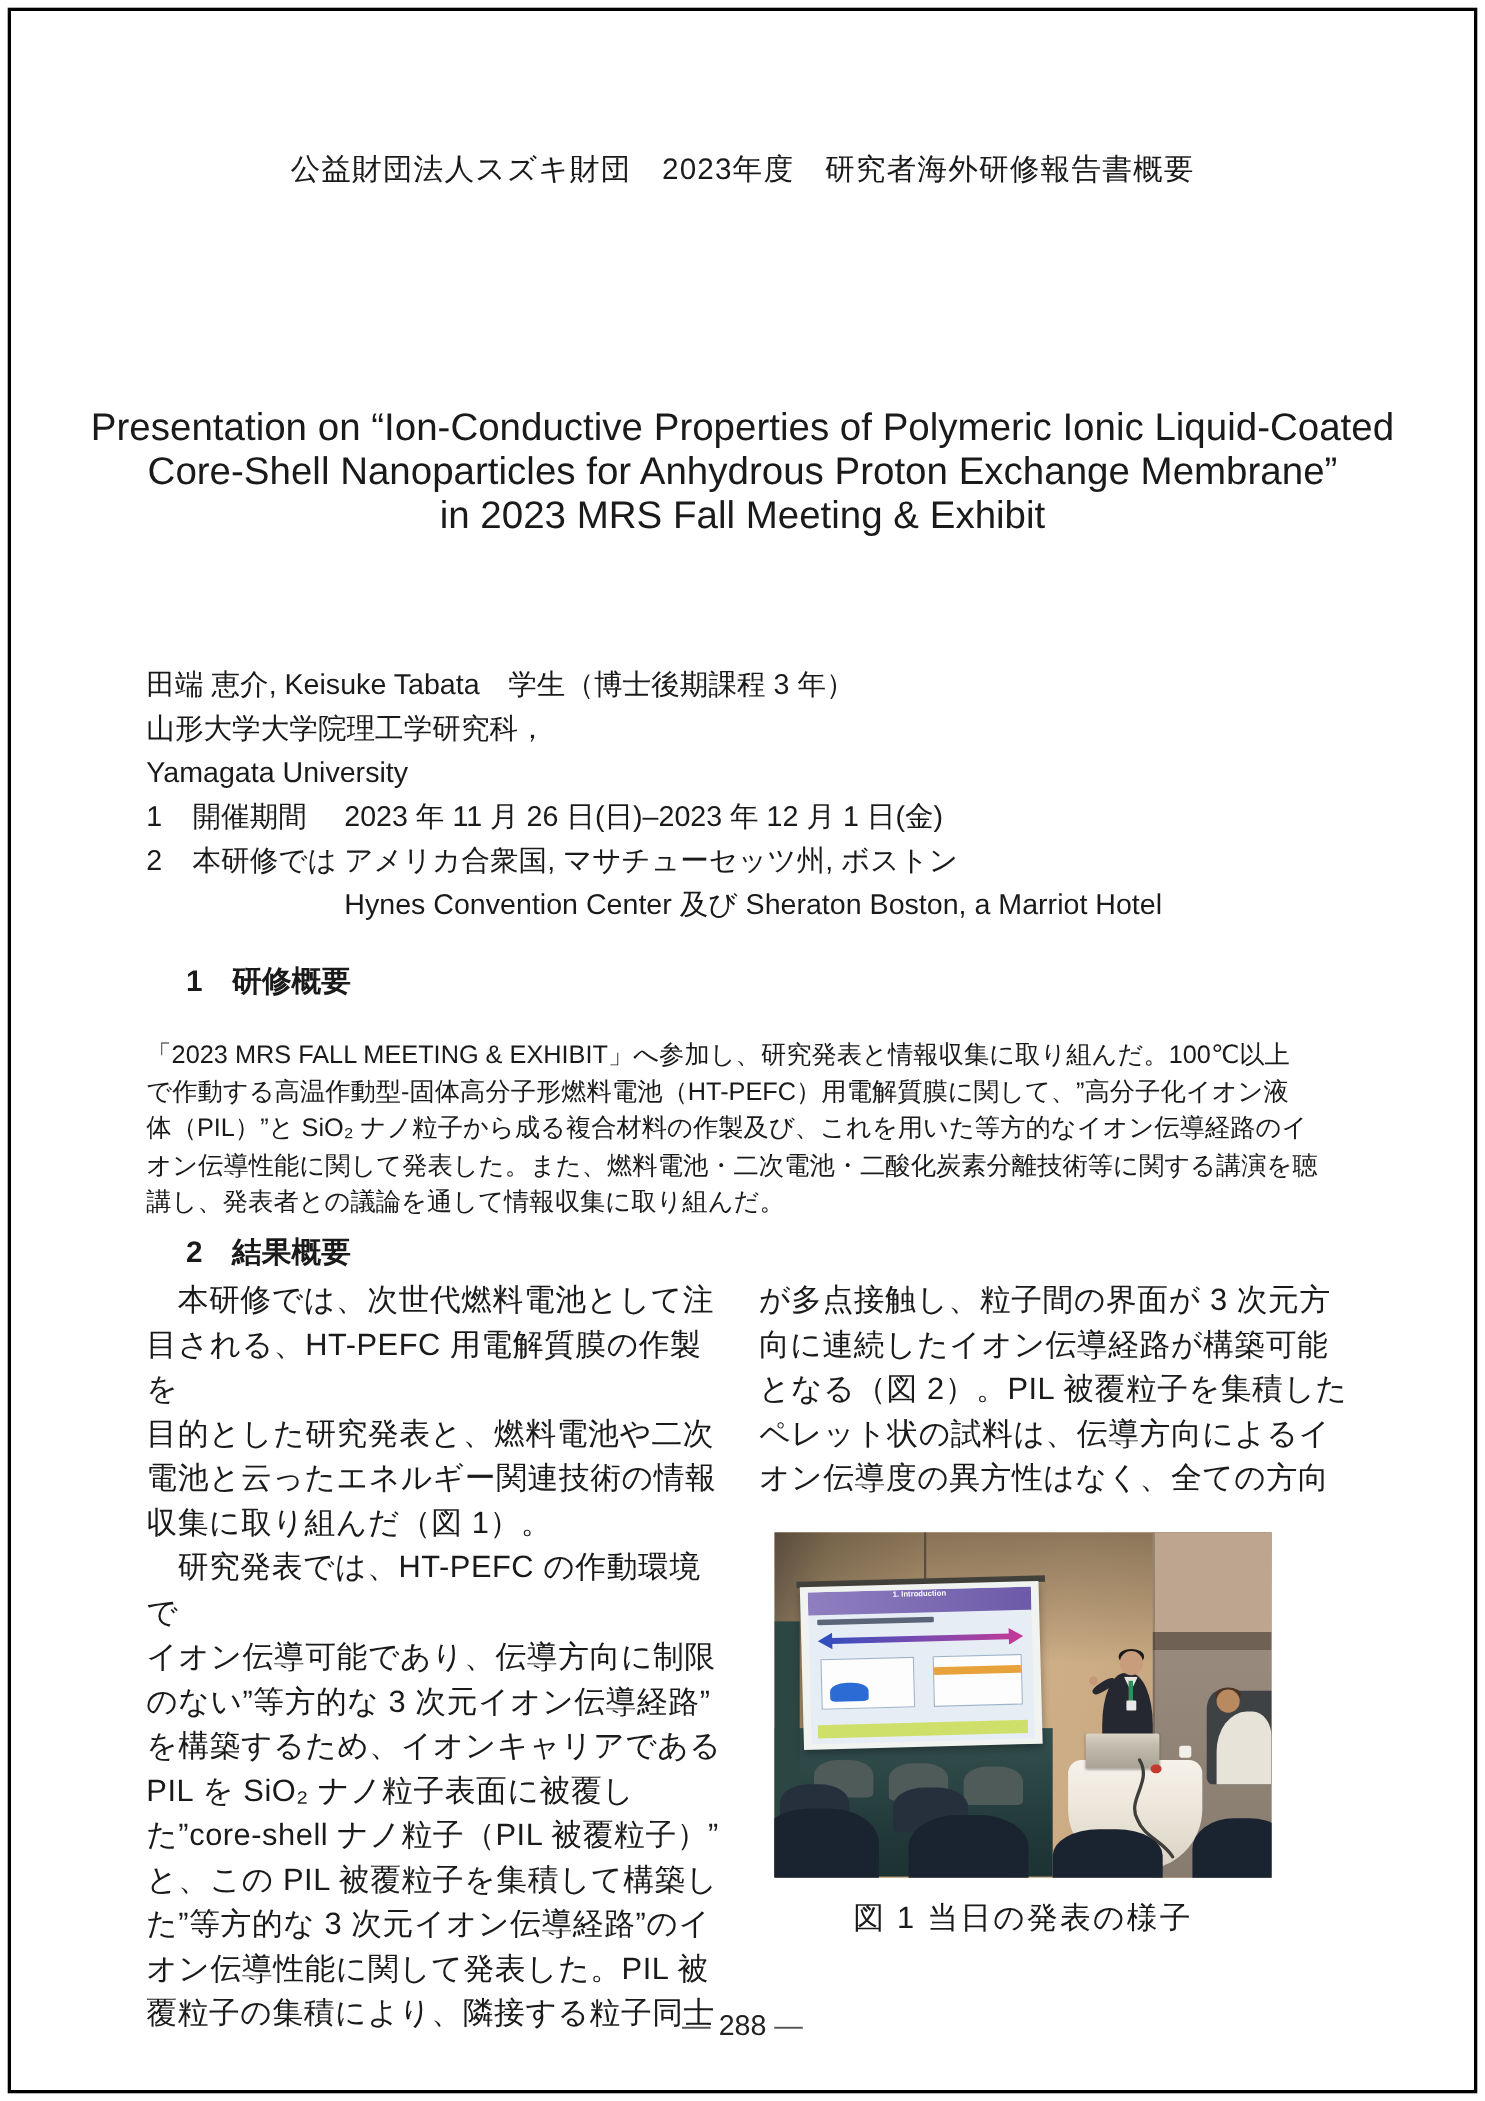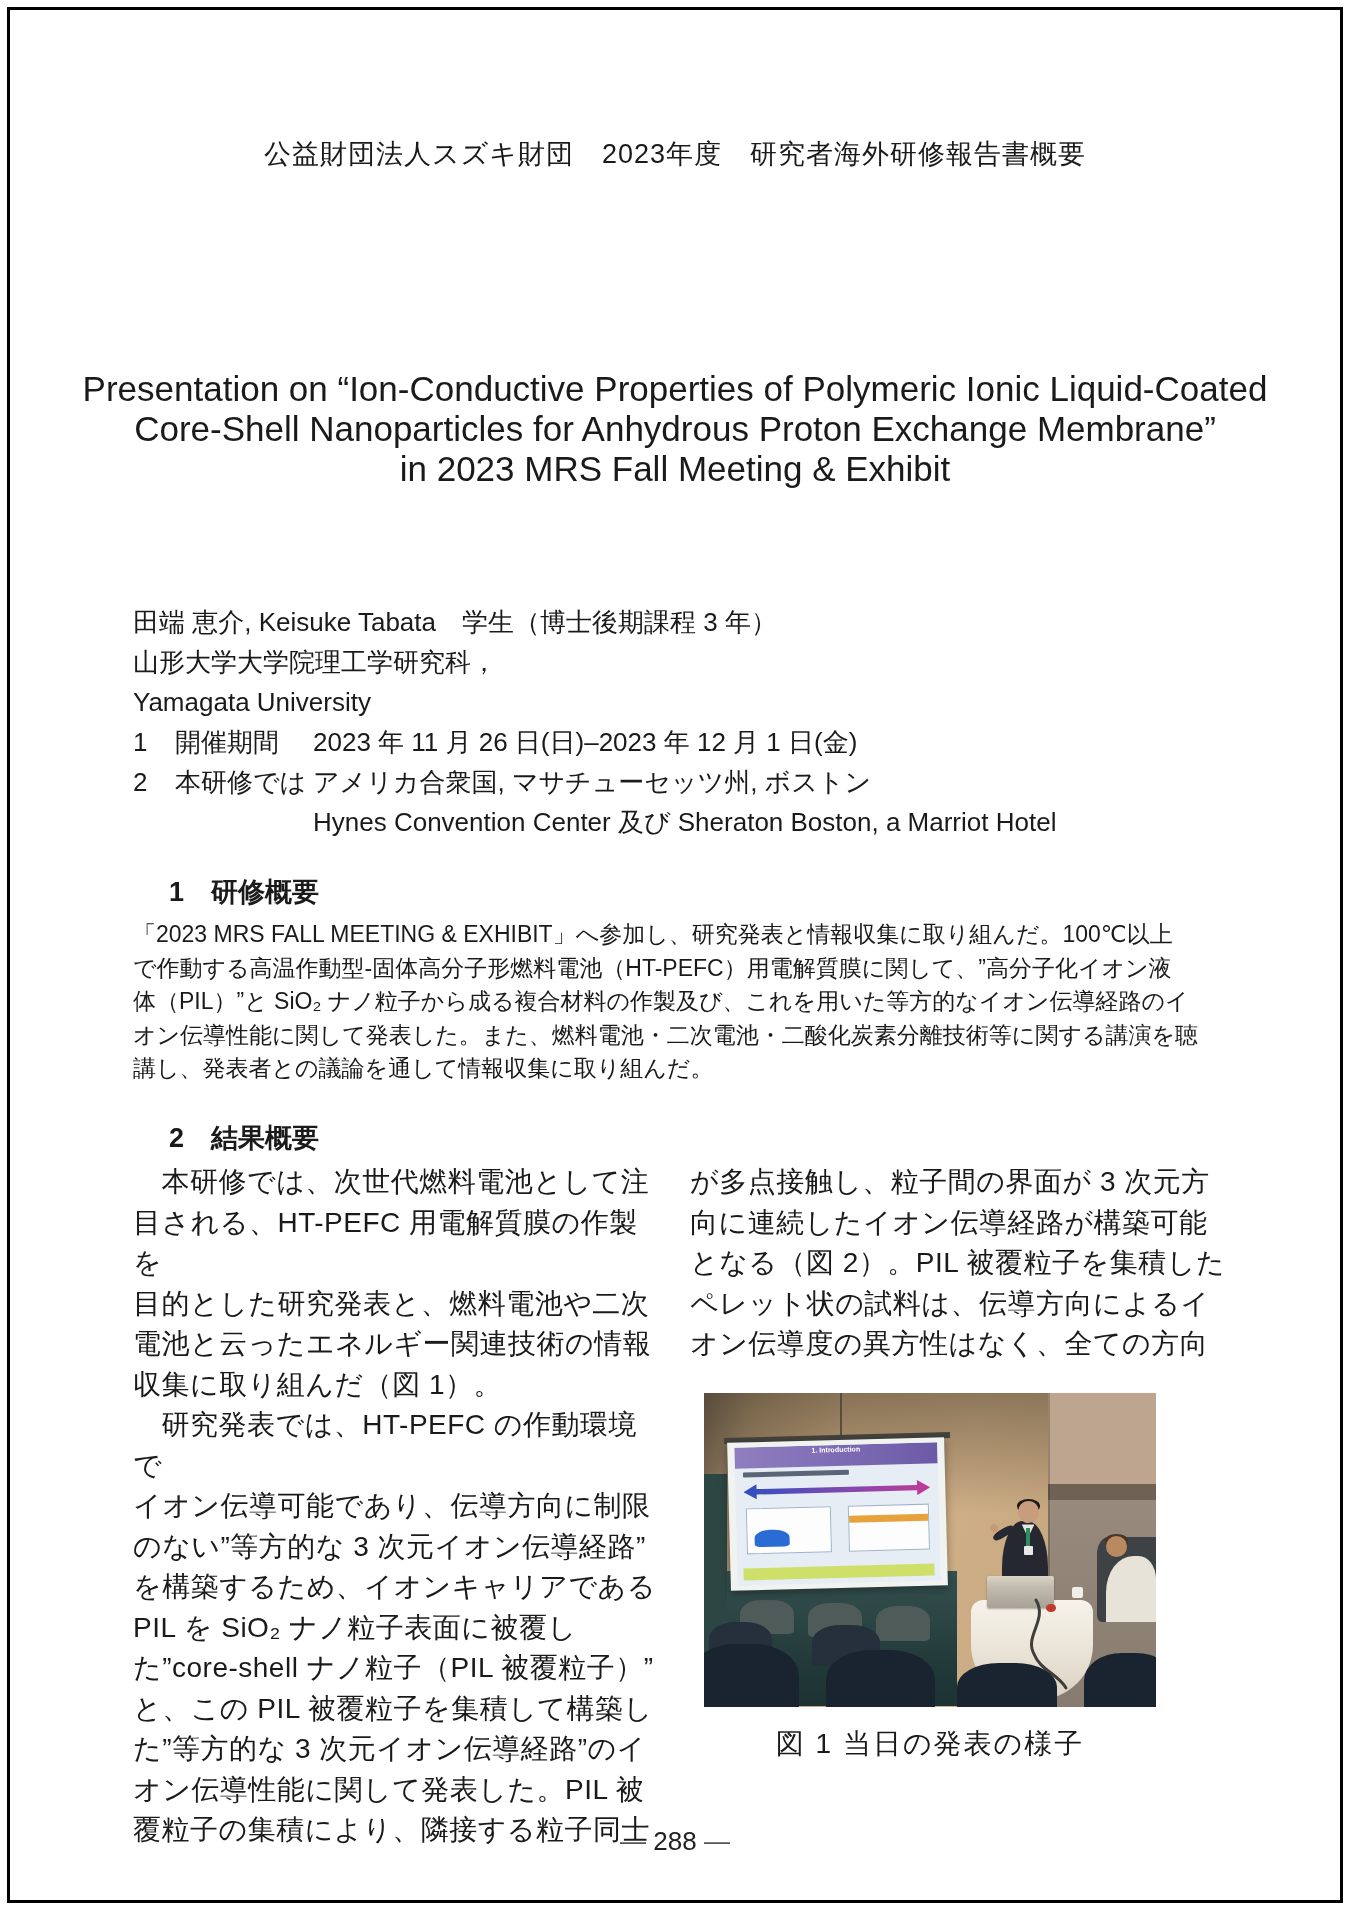--- a/index.html
+++ b/index.html
@@ -19,21 +19,21 @@
     font-size:26px;line-height:40px;}
   .affil-line{display:flex;justify-content:space-between;}
   .affil-en{word-spacing:7px;}
   .meta-row{display:flex;align-items:flex-start;}
   .meta-no{width:42px;flex:none;}
   .meta-label{width:138px;flex:none;}
   .meta-value{flex:1;white-space:pre-line;}
   .sec1{position:absolute;top:874px;left:133px;width:1100px;}
   .sec-heading{font-size:27px;font-weight:bold;margin-left:36px;}
   .sec-heading .no{display:inline-block;width:42px;}
-  .sec1-body{margin-top:8px;font-size:23px;line-height:33.5px;white-space:pre-line;
+  .sec1-body{margin-top:32px;font-size:23px;line-height:33.5px;white-space:pre-line;
     text-align:justify;}
   .sec2{position:absolute;top:1120px;left:133px;width:1100px;}
   .columns{display:flex;gap:30px;margin-top:6px;}
   .col-left{width:527px;flex:none;}
   .col-right{width:543px;flex:none;}
   .col-text{font-size:28px;line-height:40.5px;letter-spacing:0.5px;white-space:pre-line;}
   .figure-block{margin-top:28px;margin-left:14px;width:452px;}
   .figure-caption{margin-top:18px;text-align:center;font-size:28px;letter-spacing:2px;}
   .page-number{position:absolute;top:1826px;left:0;width:100%;text-align:center;
     font-size:26px;color:#222;}

